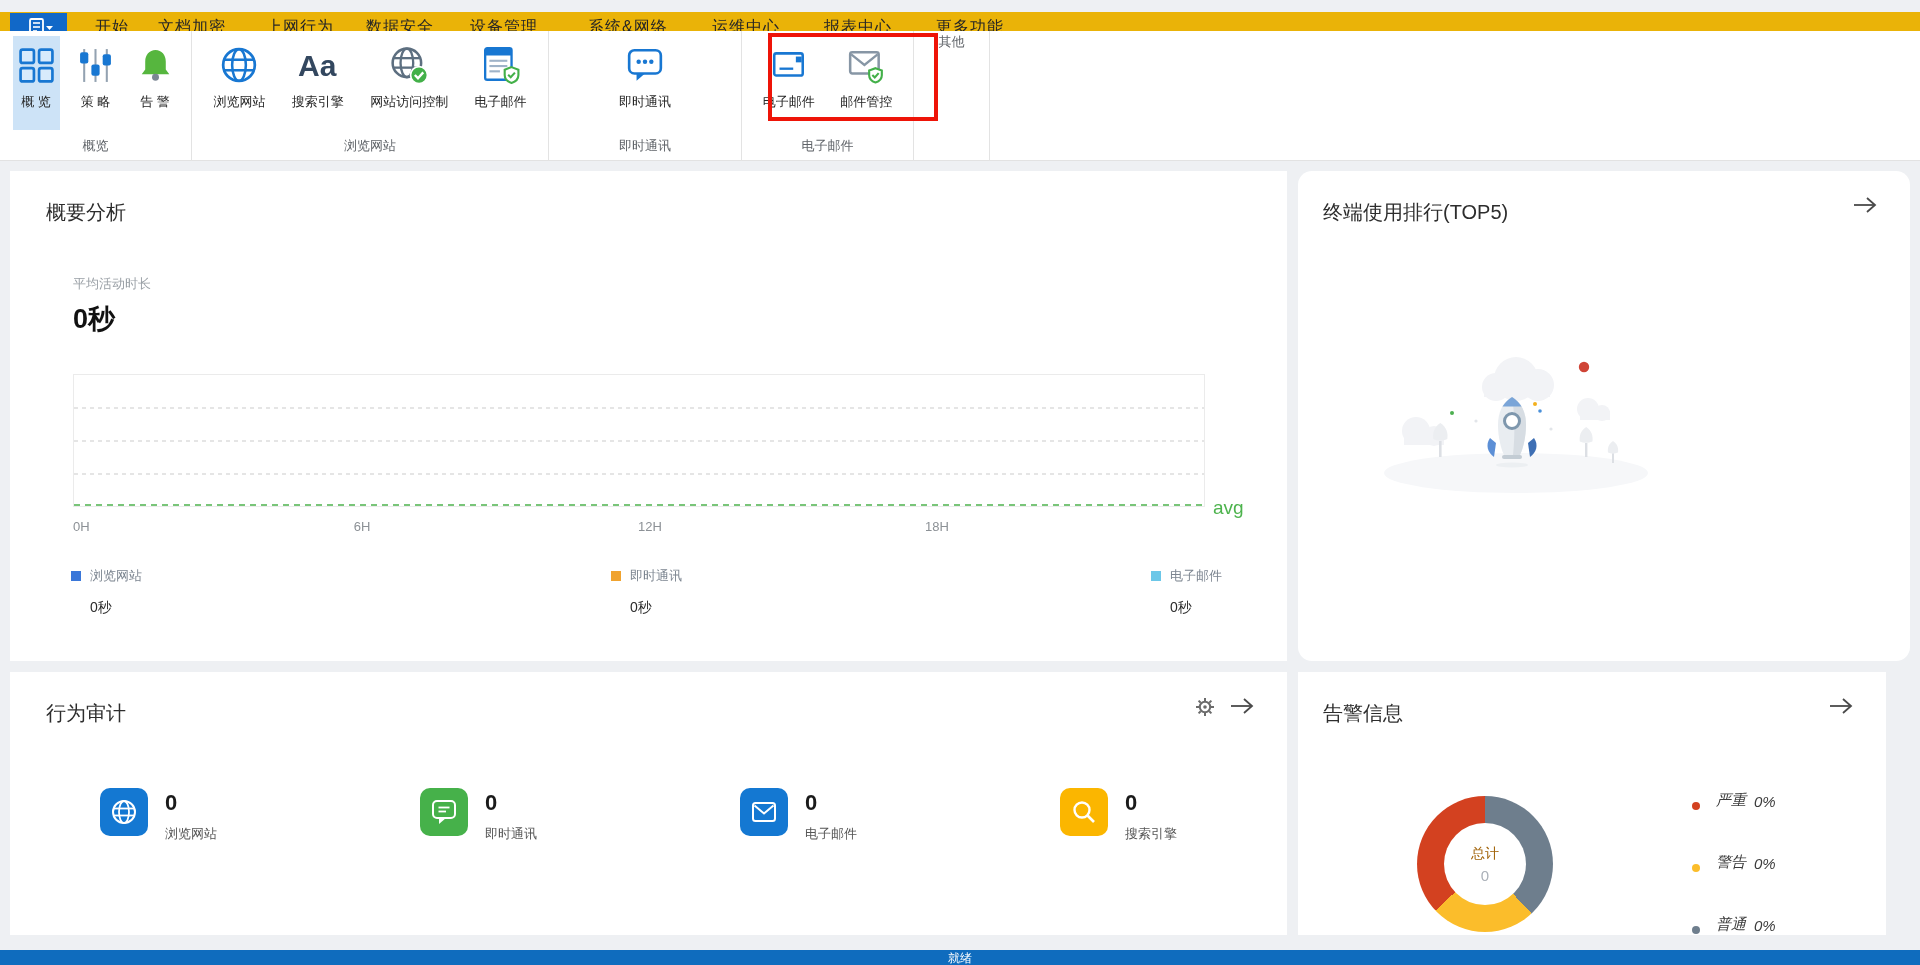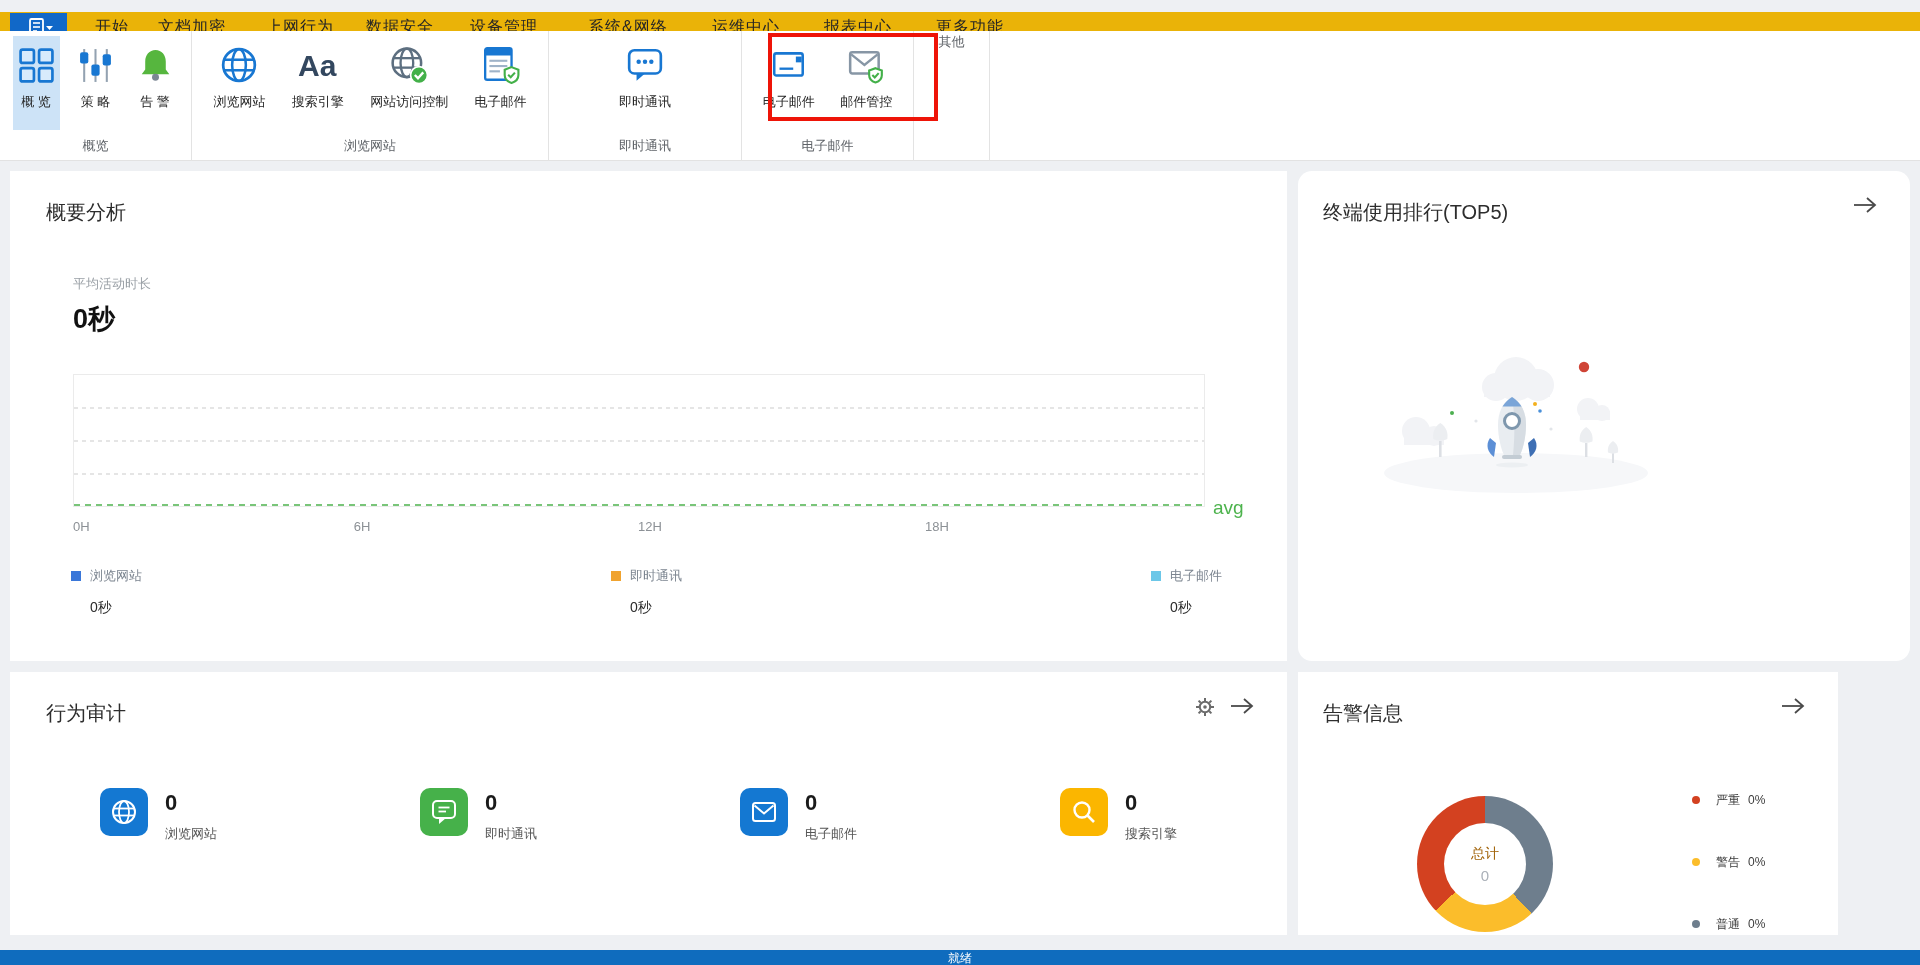--- a/index.html
+++ b/index.html
@@ -28,21 +28,21 @@
 
   
   .panel { position:absolute; background:#fff; }
   .panel-title { position:absolute; top:28px; font-size:20px; color:#2d2d2d; }
   .p-arrow { position:absolute; top:24px; right:32px; cursor:pointer; }
   .p-gear { position:absolute; top:25px; right:72px; cursor:pointer; }
 
   #panel-summary { left:10px; top:171px; width:1277px; height:490px; }
   #panel-ranking { left:1298px; top:171px; width:612px; height:490px;border-radius:14px; }
   #panel-audit   { left:10px; top:672px; width:1277px; height:263px; }
-  #panel-alerts  { left:1298px; top:672px; width:540px; height:263px; }
+  #panel-alerts  { left:1298px; top:672px; width:588px; height:263px; }
 
   .metric-label { position:absolute; left:63px; top:104px; font-size:13px; color:#9aa0a6; }
   .metric-value { position:absolute; left:63px; top:130px; font-size:27px; font-weight:bold; color:#111; }
 
   .plotwrap { position:absolute; left:63px; top:203px; width:1132px; height:133px; border:1px solid #ebebeb; }
   .xlabel { position:absolute; top:348px; font-size:13px; color:#8c9196; transform:translateX(-50%); }
   .xlabel.first { transform:none; }
   .avg-label { position:absolute; left:1203px; top:326px; font-size:19px; color:#4db34d; }
 
   .sum-legend-item { position:absolute; top:396px; }
@@ -60,21 +60,21 @@
   .stat-label { margin-top:9px; font-size:13px; color:#555; }
 
   
   .donut { position:absolute; left:119px; top:124px; width:136px; height:136px; border-radius:50%;
            background:conic-gradient(from 0deg, #6e7e8d 0 38%, #fbbd2b 38% 63%, #d34120 63% 100%); }
   .donut-hole { position:absolute; left:27px; top:27px; width:82px; height:82px; border-radius:50%; background:#fff;
                 display:flex; flex-direction:column; align-items:center; justify-content:center; }
   .donut-hole .c1 { font-size:14px; color:#a16207; }
   .donut-hole .c2 { font-size:15px; color:#aab0b8; margin-top:4px; }
   .al-legend { position:absolute; left:394px; top:118px; }
-  .al-row { display:flex; align-items:center; height:20px; margin-bottom:42px; font-size:12px; color:#3c3c3c; }
+  .al-row { display:flex; align-items:flex-end; height:20px; margin-bottom:42px; font-size:15px; color:#3c3c3c;font-style:italic; }
   .al-dot { width:8px; height:8px; border-radius:50%; margin-right:16px; }
   .al-val { margin-left:8px; }
   .dot-crit { background:#d34120; } .dot-warn { background:#fbbd2b; } .dot-norm { background:#6e7e8d; }
 
   .illus { position:absolute; left:68px; top:170px; }
 
   
   .statusbar { position:absolute; left:0; top:950px; width:1920px; height:17px; background:#0f6cbe;
                display:flex; align-items:center; color:#fff; font-size:12px; padding:0 22px;flex-direction:column; }
   .sb-right { margin-left:auto; display:flex; align-items:center; gap:9px; }

